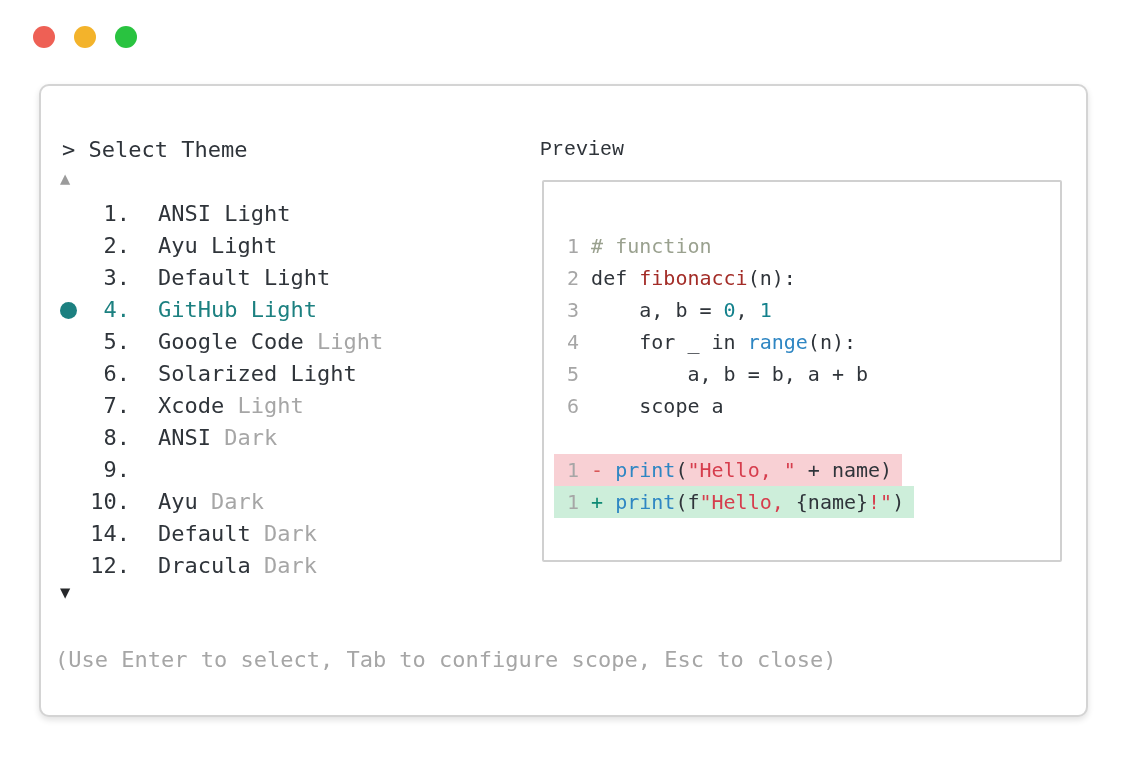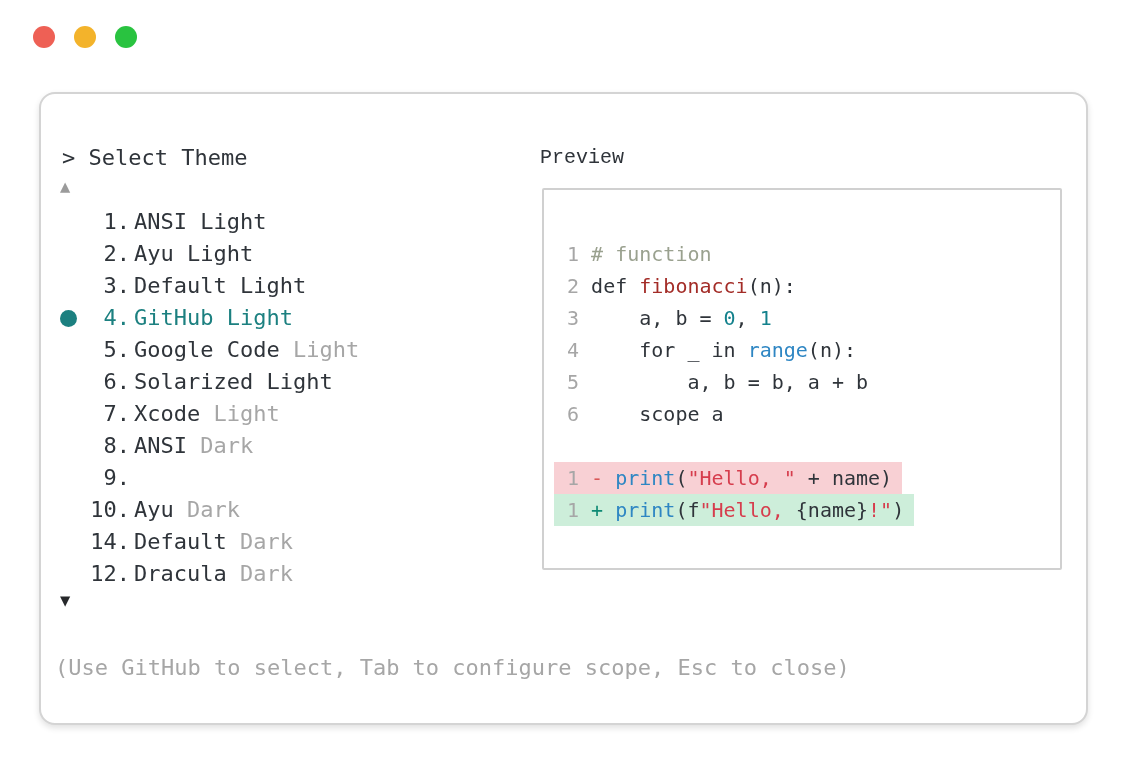--- a/index.html
+++ b/index.html
@@ -9,33 +9,33 @@
     --del-bg:#f8d0d4; --add-bg:#cdeeda; --border:#d4d4d4;
   }
   *{margin:0;padding:0;box-sizing:border-box;}
   html,body{width:1129px;height:757px;background:#ffffff;overflow:hidden;}
   body{font-family:"DejaVu Sans Mono","Liberation Mono",monospace;color:var(--text);}
 
   .traffic-lights{position:absolute;left:33px;top:26px;display:flex;gap:19px;}
   .light{width:22px;height:22px;border-radius:50%;}
 
   .dialog{
-    position:absolute;left:39px;top:92px;width:1049px;height:633px;
-    background:#fff;border:2px solid var(--border);border-radius:16px;
+    position:absolute;left:39px;top:84px;width:1049px;height:633px;
+    background:#fff;border:2px solid var(--border);border-radius:10px;
     box-shadow:0 3px 6px rgba(0,0,0,.12);
   }
 
   .dialog-title{position:absolute;left:21px;top:48px;font-size:22px;line-height:32px;white-space:pre;}
   .arrow-up{position:absolute;left:19px;top:82px;font-size:17px;line-height:20px;color:#9b9b9b;cursor:default;}
   .arrow-down{position:absolute;left:19px;top:496px;font-size:17px;line-height:20px;color:#26282b;cursor:default;}
 
   .theme-list{position:absolute;left:17px;top:112px;}
   .theme-row{position:relative;display:flex;height:32px;line-height:32px;font-size:22px;cursor:default;}
   .theme-row .num{width:72px;text-align:right;white-space:pre;}
-  .theme-row .nm{margin-left:4px;white-space:pre;}
+  .theme-row .nm{margin-left:28px;white-space:pre;}
   .theme-row .suffix.dim{color:var(--dim);}
   .theme-row.selected .num,.theme-row.selected .nm,.theme-row.selected .suffix{color:var(--selected);}
   .bullet{position:absolute;left:2px;top:8px;width:17px;height:17px;border-radius:50%;background:var(--selected);}
 
   .help{position:absolute;left:14px;top:558px;font-size:22px;line-height:32px;color:var(--dim);white-space:pre;}
 
   .preview-label{position:absolute;left:499px;top:48px;font-size:20px;line-height:32px;font-family:Liberation Mono, monospace;}
   .preview-box{
     position:absolute;left:501px;top:94px;width:520px;height:382px;
     border:2px solid #d0d0d0;border-radius:2px;background:#fff;
@@ -112,21 +112,21 @@
       <div class="theme-row">
         <span class="num">14.</span>
         <span class="nm">Default <span class="suffix dim">Dark</span></span>
       </div>
       <div class="theme-row">
         <span class="num">12.</span>
         <span class="nm">Dracula <span class="suffix dim">Dark</span></span>
       </div>
     </div>
   <div class="arrow-down">▼</div>
-  <div class="help">(Use GitHub to select, Tab to configure scope, Esc to close)</div>
+  <div class="help">(Use Enter to select, Tab to configure scope, Esc to close)</div>
 
   <div class="preview-label">Preview</div>
   <div class="preview-box">
       <div class="code-row"><span class="tk-ln">1 </span><span class="tk-c"># function</span></div>
       <div class="code-row"><span class="tk-ln">2 </span><span class="tk-t">def </span><span class="tk-fn">fibonacci</span><span class="tk-t">(n):</span></div>
       <div class="code-row"><span class="tk-ln">3 </span><span class="tk-t">    a, b = </span><span class="tk-n">0</span><span class="tk-t">, </span><span class="tk-n">1</span></div>
       <div class="code-row"><span class="tk-ln">4 </span><span class="tk-t">    for _ in </span><span class="tk-b">range</span><span class="tk-t">(n):</span></div>
       <div class="code-row"><span class="tk-ln">5 </span><span class="tk-t">        a, b = b, a + b</span></div>
       <div class="code-row"><span class="tk-ln">6 </span><span class="tk-t">    scope a</span></div>
       <div class="code-row"></div>

